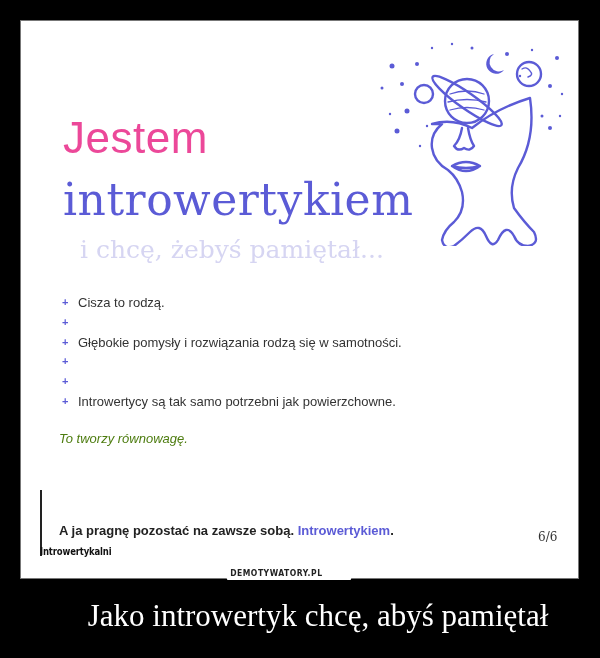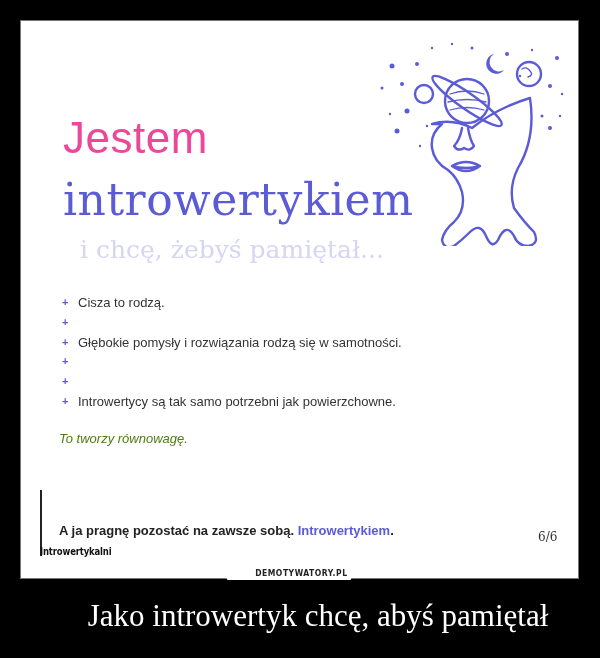--- a/index.html
+++ b/index.html
@@ -11,21 +11,21 @@
   .illus { position:absolute; left:372px; top:36px; width:200px; height:210px; }
   .bullets { position:absolute; left:62px; top:293px; margin:0; padding:0; list-style:none; }
   .bullets li { font-size:13px; color:#333; height:19.8px; line-height:19.8px; display:flex; align-items:center; }
   .bullets .plus { color:#5b5bd6; font-size:11px; width:16px; font-weight:bold; }
   .para1 { position:absolute; left:59px; top:431px; font-size:13px; color:#4d7c0f;font-style:italic; }
   .para2 { position:absolute; left:59px; top:496px; font-size:13px; font-weight:bold; color:#222;margin-top:27px; }
   .para2 .accent { color:#5b5bd6; font-weight:bold; }
   .vline { position:absolute; left:40px; top:490px; width:2px; height:66px; background:#222; }
   .brand { position:absolute; left:40px; top:546px; font-size:10px; font-weight:bold; color:#111; letter-spacing:-0.2px; font-family:"DejaVu Sans", sans-serif; transform:scaleX(0.85); transform-origin:left; }
   .pagenum { position:absolute; left:538px; top:530px; font-family:"DejaVu Serif", serif; font-size:12px; color:#333; }
-  .tab { position:absolute; left:222px; top:565px; width:134px; height:15px; background:#fff; clip-path:polygon(0 0,100% 0,96% 100%,4% 100%); display:flex; justify-content:flex-end; align-items:center; }
+  .tab { position:absolute; left:222px; top:565px; width:134px; height:15px; background:#fff; clip-path:polygon(0 0,100% 0,96% 100%,4% 100%); display:flex; justify-content:flex-start; align-items:center; }
   .tab span { font-family:"DejaVu Sans", sans-serif; font-size:9px; font-weight:bold; color:#222; letter-spacing:0.6px; transform:scaleX(0.85); }
   .caption { position:absolute; left:18px; top:598px; width:600px; text-align:center; font-family:"Liberation Serif", serif; font-size:31px; color:#fff; }
 </style>
 </head>
 <body>
 
 <div class="panel"></div>
 
 <div class="title1">Jestem</div>
 <div class="title2">introwertykiem</div>

